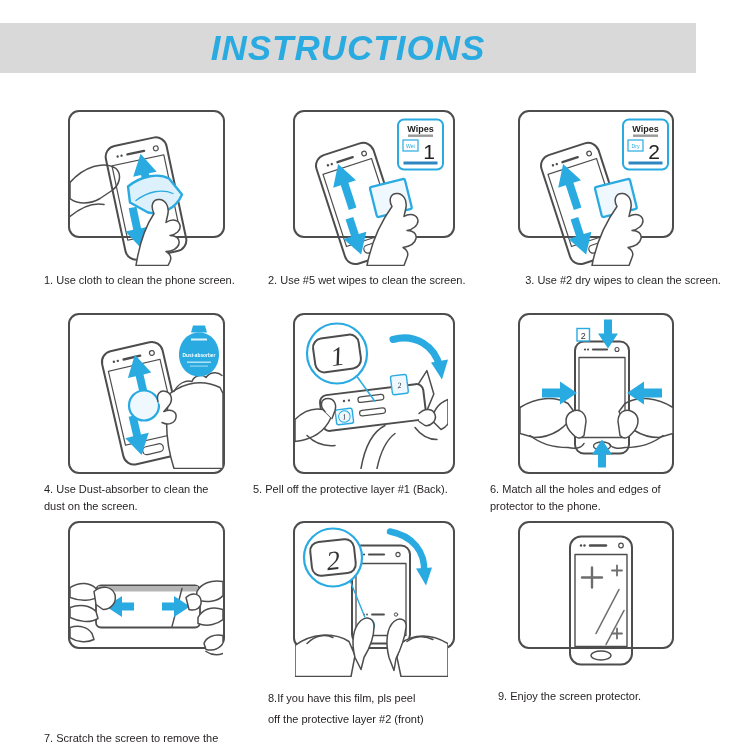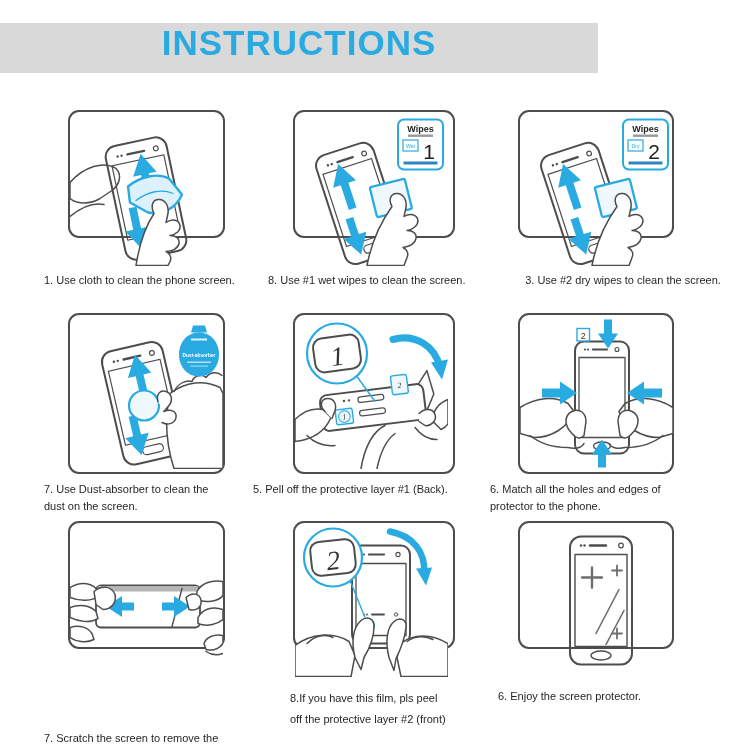--- a/index.html
+++ b/index.html
@@ -1,43 +1,43 @@
 <!DOCTYPE html>
 <html><head>
 <meta charset="utf-8">
 <style>
   html,body{margin:0;padding:0;}
   body{
     width:750px;height:750px;position:relative;background:#ffffff;
     font-family:"Liberation Sans",sans-serif;overflow:hidden;
   }
   .banner{
-    position:absolute;left:0;top:23px;width:598px;height:50px;
-    background:#d9d9d9;display:flex;justify-content:center;
+    position:absolute;left:0;top:23px;width:696px;height:50px;
+    background:#d9d9d9;display:flex;align-items:center;justify-content:center;font-style:italic;
   }
   .banner h1{
     margin:0;font-size:35px;font-weight:bold;color:#29ABE2;letter-spacing:1px;
     font-family:"Liberation Sans",sans-serif;
   }
   .panel{
     position:absolute;width:157px;height:128px;background:#fff;
     border:2px solid #4d4d4d;border-radius:11px;box-sizing:border-box;
   }
   .panel svg{display:block;width:153px;height:154px;}
   .caption{
     position:absolute;width:250px;font-size:11px;line-height:16.5px;
     color:#231f20;white-space:pre;
   }
   
   #p1{left:68px;top:110px;}  #p2{left:293px;top:110px;width:162px;}  #p3{left:518px;top:110px;width:156px;}
   #p4{left:68px;top:313px;height:161px;}  #p5{left:293px;top:313px;width:162px;height:161px;}  #p6{left:518px;top:313px;width:156px;height:161px;}
   #p7{left:68px;top:521px;}  #p8{left:293px;top:521px;width:162px;}  #p9{left:518px;top:521px;width:156px;}
   #c1{left:44px;top:272px;}  #c2{left:268px;top:272px;}  #c3{left:498px;top:272px;text-align:center;}
   #c4{left:44px;top:481px;}  #c5{left:253px;top:481px;}  #c6{left:490px;top:481px;}
-  #c7{left:44px;top:688px;margin-top:42px;}  #c8{left:268px;top:688px;line-height:21px;margin-left:22px;}  #c9{left:498px;top:688px;}
+  #c7{left:44px;top:688px;margin-top:42px;}  #c8{left:268px;top:688px;line-height:21px;}  #c9{left:498px;top:688px;}
   
   .ln{stroke:#4d4d4d;fill:none;stroke-linecap:round;stroke-linejoin:round;}
   .hand{stroke:#4d4d4d;fill:#ffffff;stroke-width:1.5;stroke-linecap:round;stroke-linejoin:round;}
   .cy{fill:#29ABE2;}
   .cyln{stroke:#29ABE2;fill:none;stroke-linecap:round;stroke-linejoin:round;}
 </style>
 </head>
 <body>
 
 <div class="banner">
@@ -320,24 +320,24 @@
     <path d="M97 105 L97 115 M92 110 L102 110" stroke-width="1.8" fill="none"></path>
   </g>
   <g stroke="#6e6e6e" stroke-width="1.6" stroke-linecap="round">
     <line x1="99" y1="66" x2="76" y2="110"></line>
     <line x1="104" y1="87" x2="86" y2="121"></line>
   </g>
 </svg>
 </div>
 
 <div class="caption" id="c1">1. Use cloth to clean the phone screen.</div>
-<div class="caption" id="c2">8. Use #1 wet wipes to clean the screen.</div>
+<div class="caption" id="c2">2. Use #5 wet wipes to clean the screen.</div>
 <div class="caption" id="c3">3. Use #2 dry wipes to clean the screen.</div>
-<div class="caption" id="c4">7. Use Dust-absorber to clean the
+<div class="caption" id="c4">4. Use Dust-absorber to clean the
 dust on the screen.</div>
 <div class="caption" id="c5">5. Pell off the protective layer #1 (Back).</div>
 <div class="caption" id="c6">6. Match all the holes and edges of
 protector to the phone.</div>
 <div class="caption" id="c7">7. Scratch the screen to remove the
 bubbles by a card</div>
 <div class="caption" id="c8">8.If you have this film, pls peel
 off the protective layer #2 (front)</div>
-<div class="caption" id="c9">6. Enjoy the screen protector.</div>
+<div class="caption" id="c9">9. Enjoy the screen protector.</div>
 
 </body></html>

